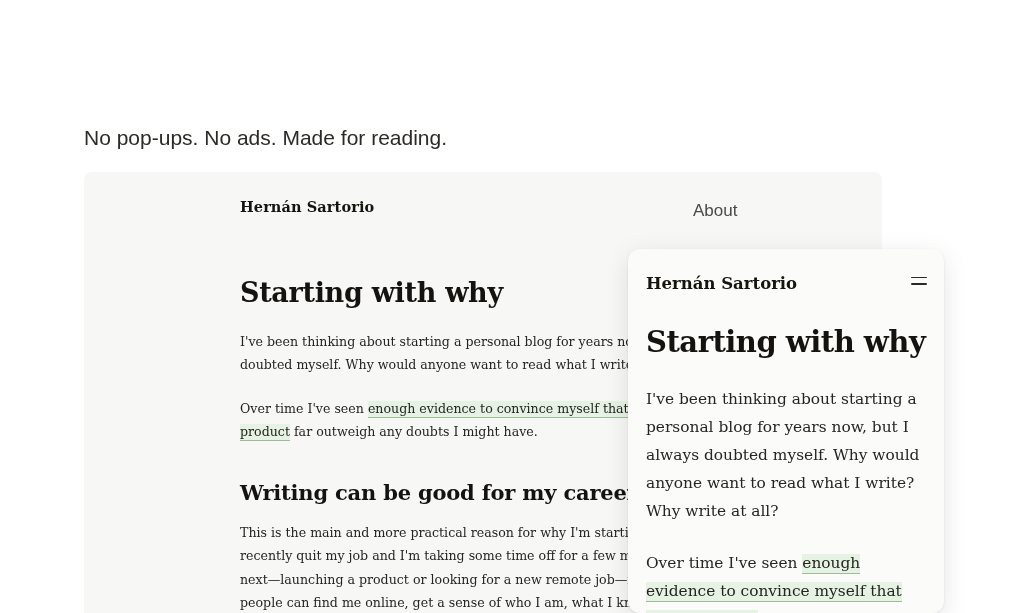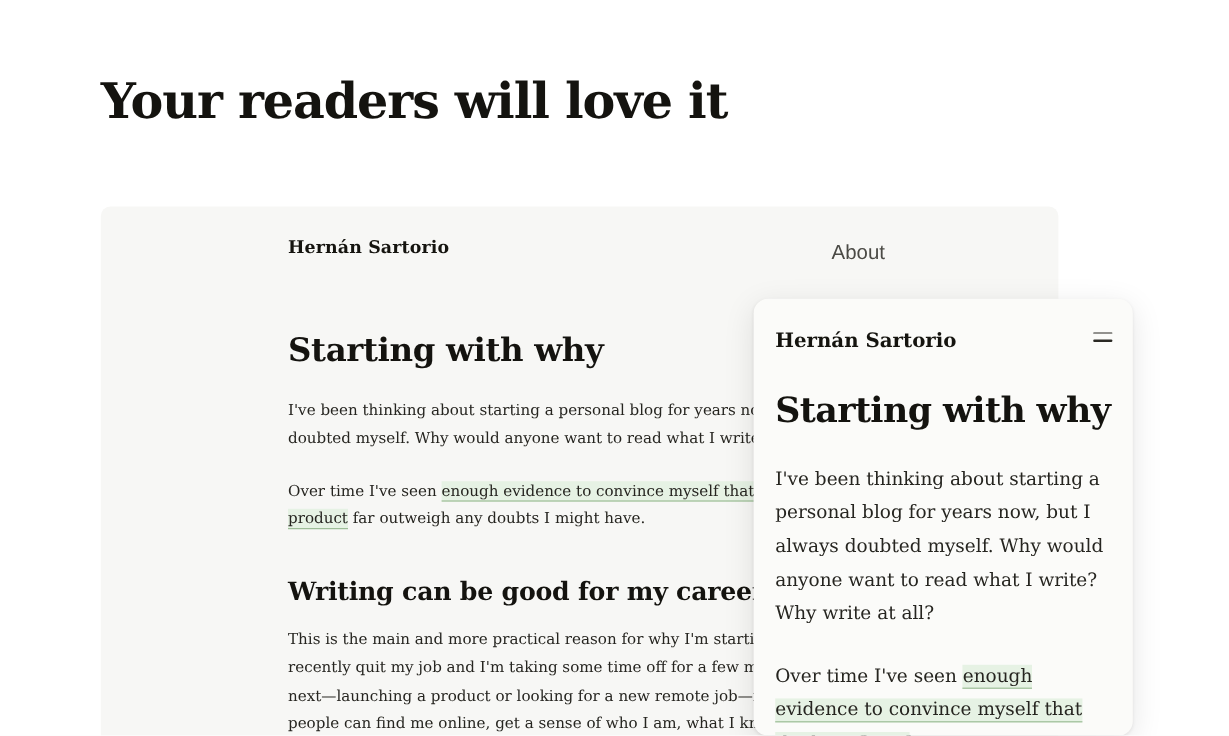--- a/index.html
+++ b/index.html
@@ -185,21 +185,21 @@
     line-height: 1.82;
     color: #262520;
     margin: 0 0 24px 0;
   }
 </style>
 </head>
 <body>
 
 <div class="page">
 
-  <h1 class="headline">Your readers will love it</h1>
+  <p class="subhead">No pop-ups. No ads. Made for reading.</p>
 
   <div class="desktop-card">
 
     <div class="desktop-nav">
       <div class="desktop-brand">Hernán Sartorio</div>
       <div class="desktop-navlink">About</div>
     </div>
 
     <div class="desktop-article">
       <h2 class="d-title">Starting with why</h2>

